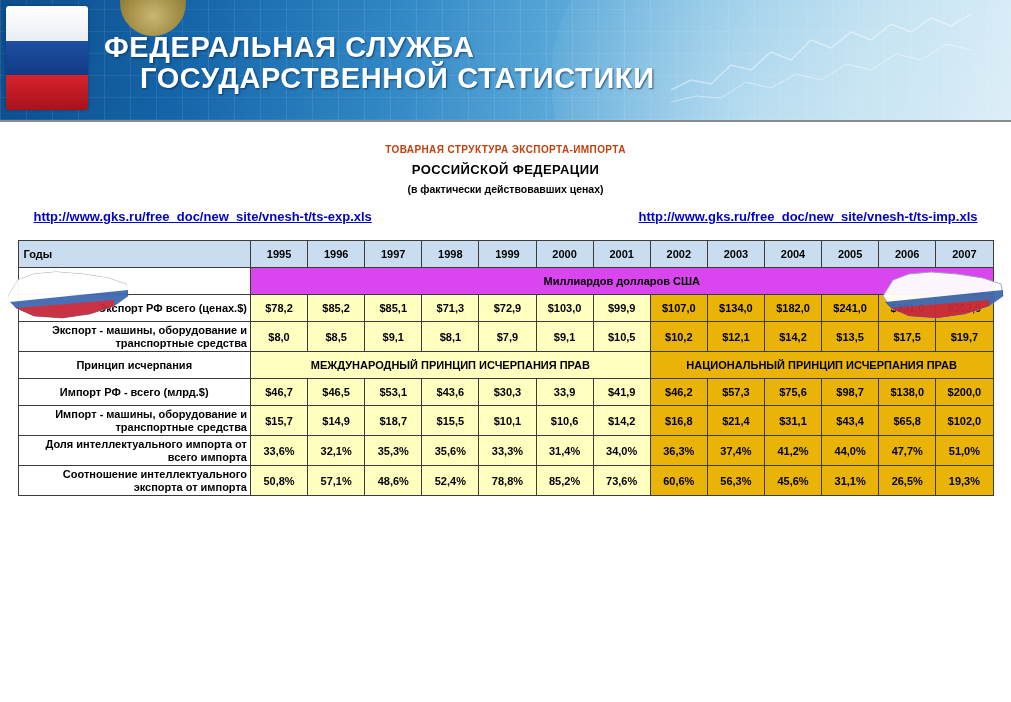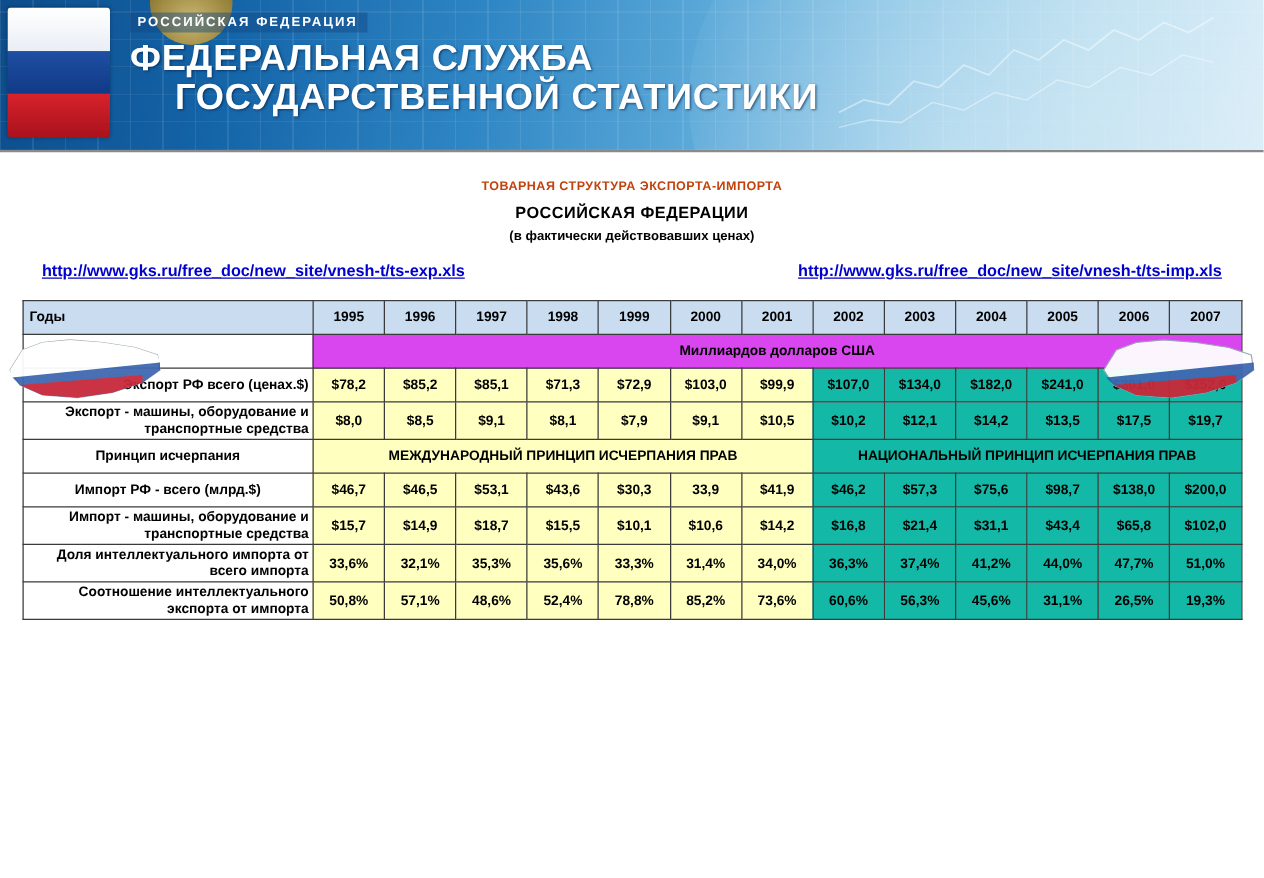--- a/index.html
+++ b/index.html
@@ -137,21 +137,21 @@
     font-weight:bold;
     font-size:11.5px;
     height:22px;
   }
   td.v{
     text-align:center;
     font-weight:bold;
     font-size:11px;
   }
   .yellow{background:#ffffc0;}
-  .green{background:#14b8a6;margin-left:16px;}
+  .green{background:#eab308;margin-left:16px;}
   .principle{
     text-align:center;font-weight:bold;font-size:11px;
     height:30px;
   }
   .red-label{color:#cc0000;}
   svg{display:block;}
 </style>
 </head>
 <body>
 
@@ -163,21 +163,20 @@
     <polyline points="0,92 25,86 50,88 75,72 100,78 125,64 150,70 175,54 200,60 225,44 250,50 275,34 300,40" fill="none" stroke="#ffffff" stroke-width="1"></polyline>
   </svg>
 
   <div class="flag-wave">
     <div class="s fw-white"></div>
     <div class="s fw-blue"></div>
     <div class="s fw-red"></div>
   </div>
   <div class="emblem"></div>
 
-  <div class="rf-label">РОССИЙСКАЯ ФЕДЕРАЦИЯ</div>
   <div class="title-main">
     <span>ФЕДЕРАЛЬНАЯ СЛУЖБА</span>
     <span class="l2">ГОСУДАРСТВЕННОЙ СТАТИСТИКИ</span>
   </div>
 </div>
 
 <div class="sheet">
 
   <svg class="map-left" viewBox="0 0 128 66">
     <g>
@@ -190,21 +189,21 @@
   <svg class="map-right" viewBox="0 0 128 66">
     <g>
       <path d="M4,34 L14,18 L30,12 L52,10 L78,12 L104,16 L122,22 L124,34 L110,44 L86,52 L58,56 L30,54 L12,46 Z" fill="#ffffff" stroke="#9aa7b5" stroke-width="1"></path>
       <path d="M6,40 L124,28 L124,34 L110,44 L86,52 L58,56 L30,54 L12,46 Z" fill="#1f4fa3" opacity=".85"></path>
       <path d="M12,46 L110,38 L110,44 L86,52 L58,56 L30,54 Z" fill="#d7222c" opacity=".9"></path>
     </g>
   </svg>
 
   <div class="doc-head">
     <div class="doc-t1">ТОВАРНАЯ СТРУКТУРА ЭКСПОРТА-ИМПОРТА</div>
-    <div class="doc-t2">РОССИЙСКАЯ ФЕДЕРАЦИИ</div>
+    <div class="doc-t2">РОССИЙСКОЙ ФЕДЕРАЦИИ</div>
     <div class="doc-t3">(в фактически действовавших ценах)</div>
   </div>
 
   <div class="links">
     <a href="#">http://www.gks.ru/free_doc/new_site/vnesh-t/ts-exp.xls</a>
     <a href="#">http://www.gks.ru/free_doc/new_site/vnesh-t/ts-imp.xls</a>
   </div>
 
   <table class="grid">
     <colgroup>

